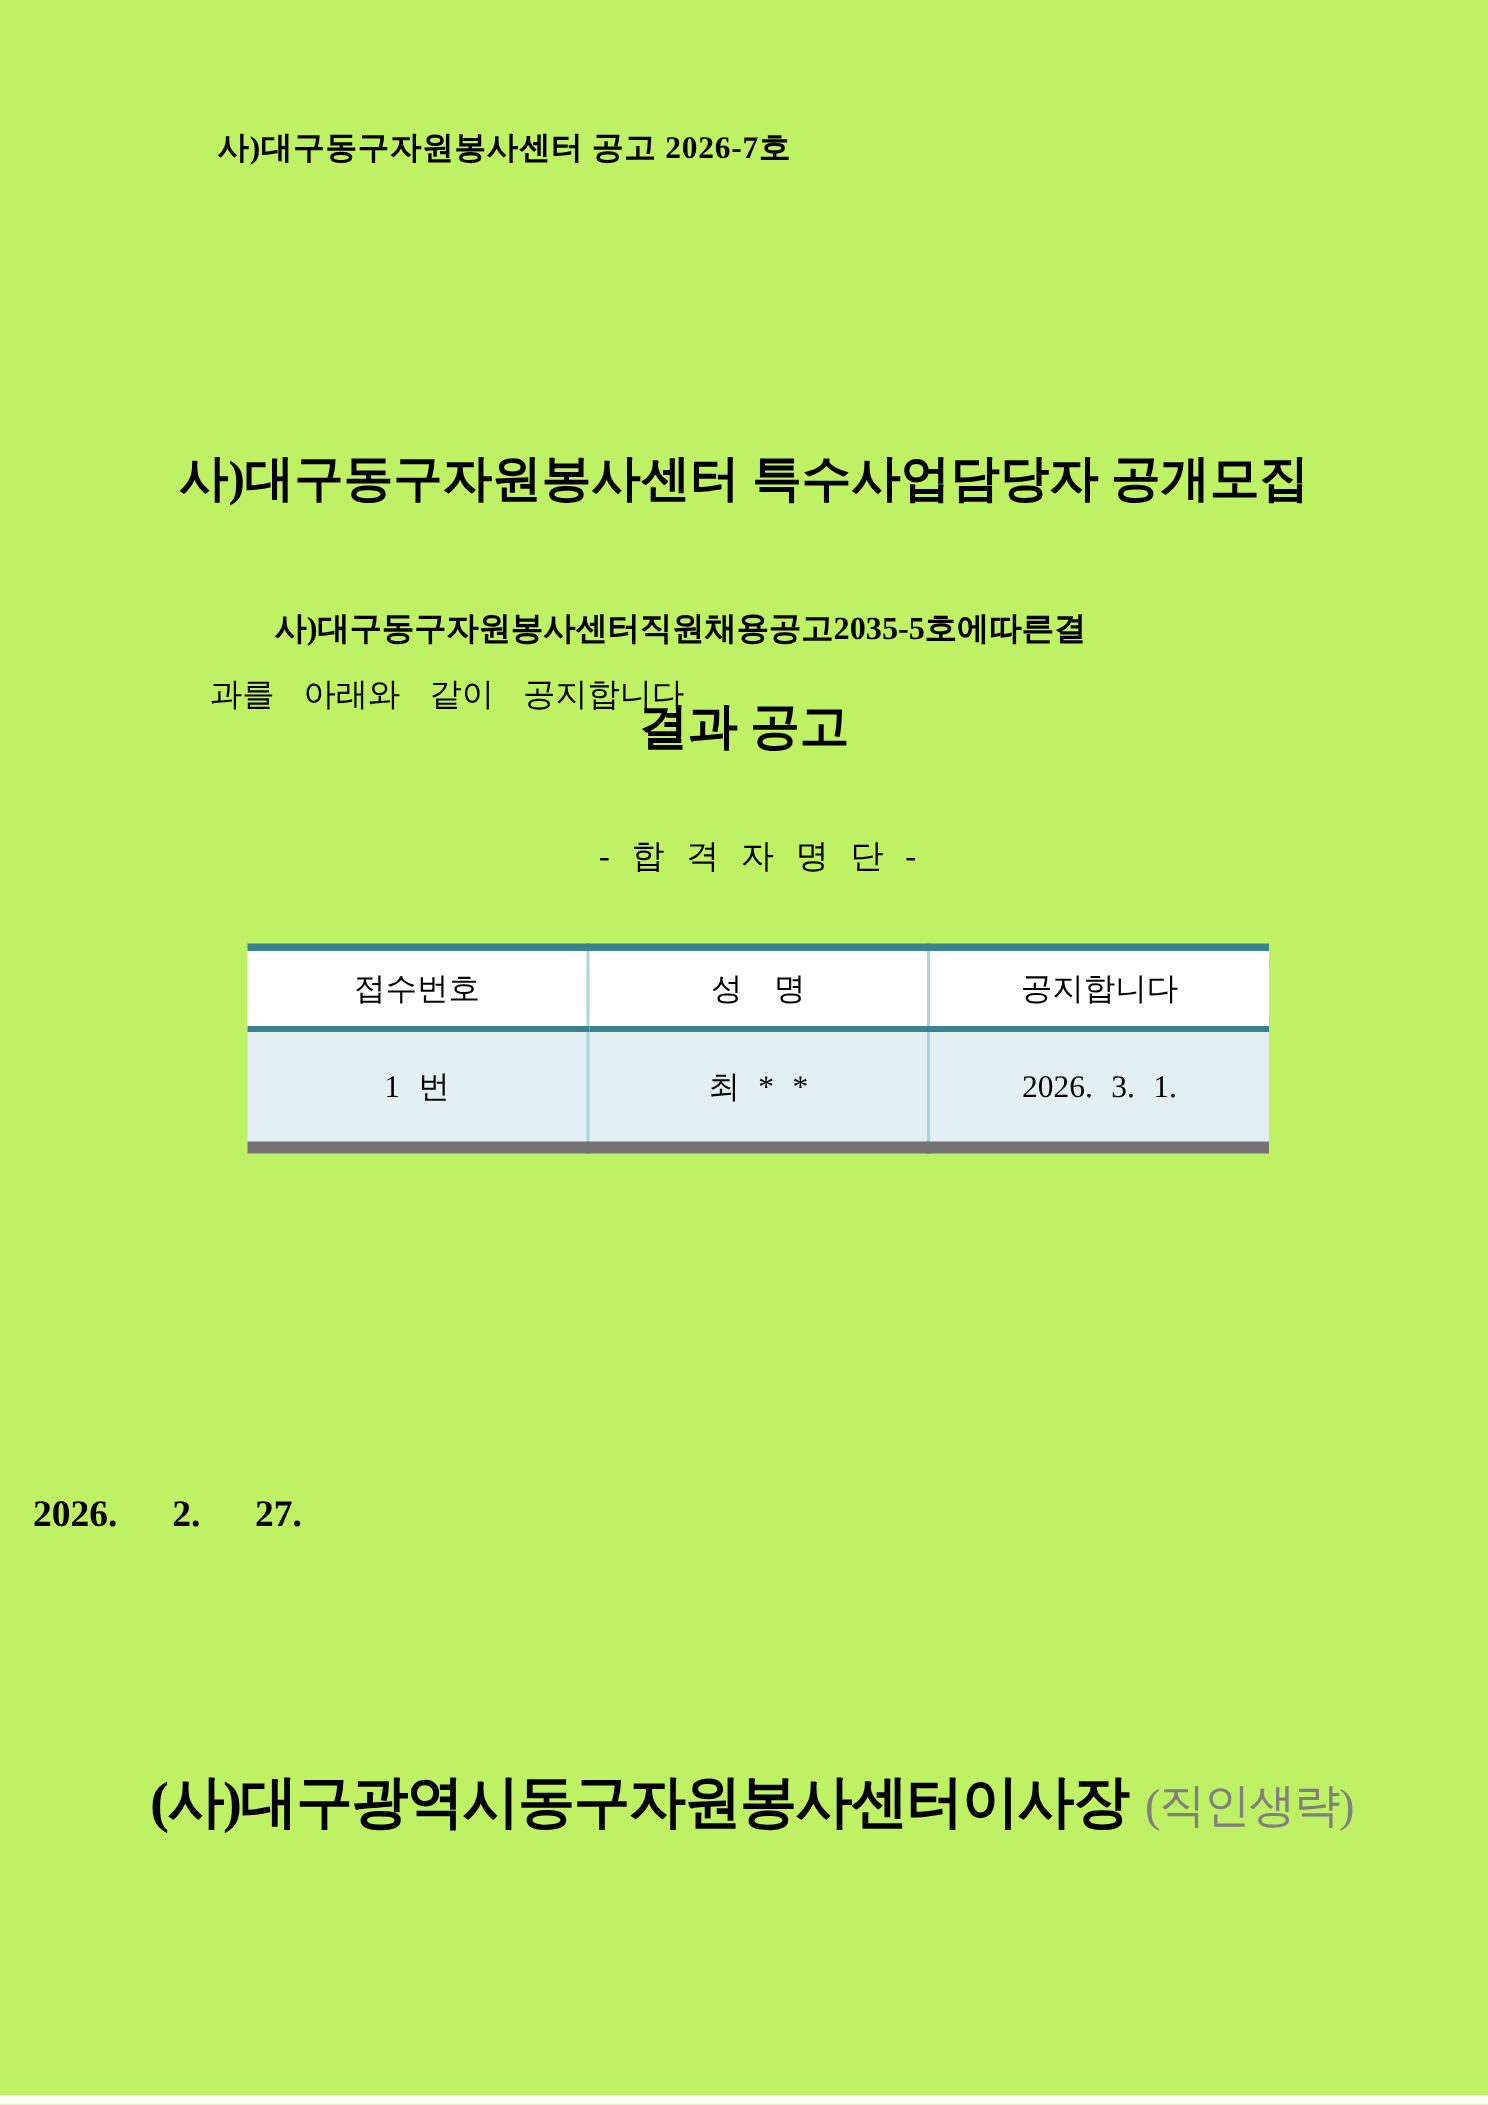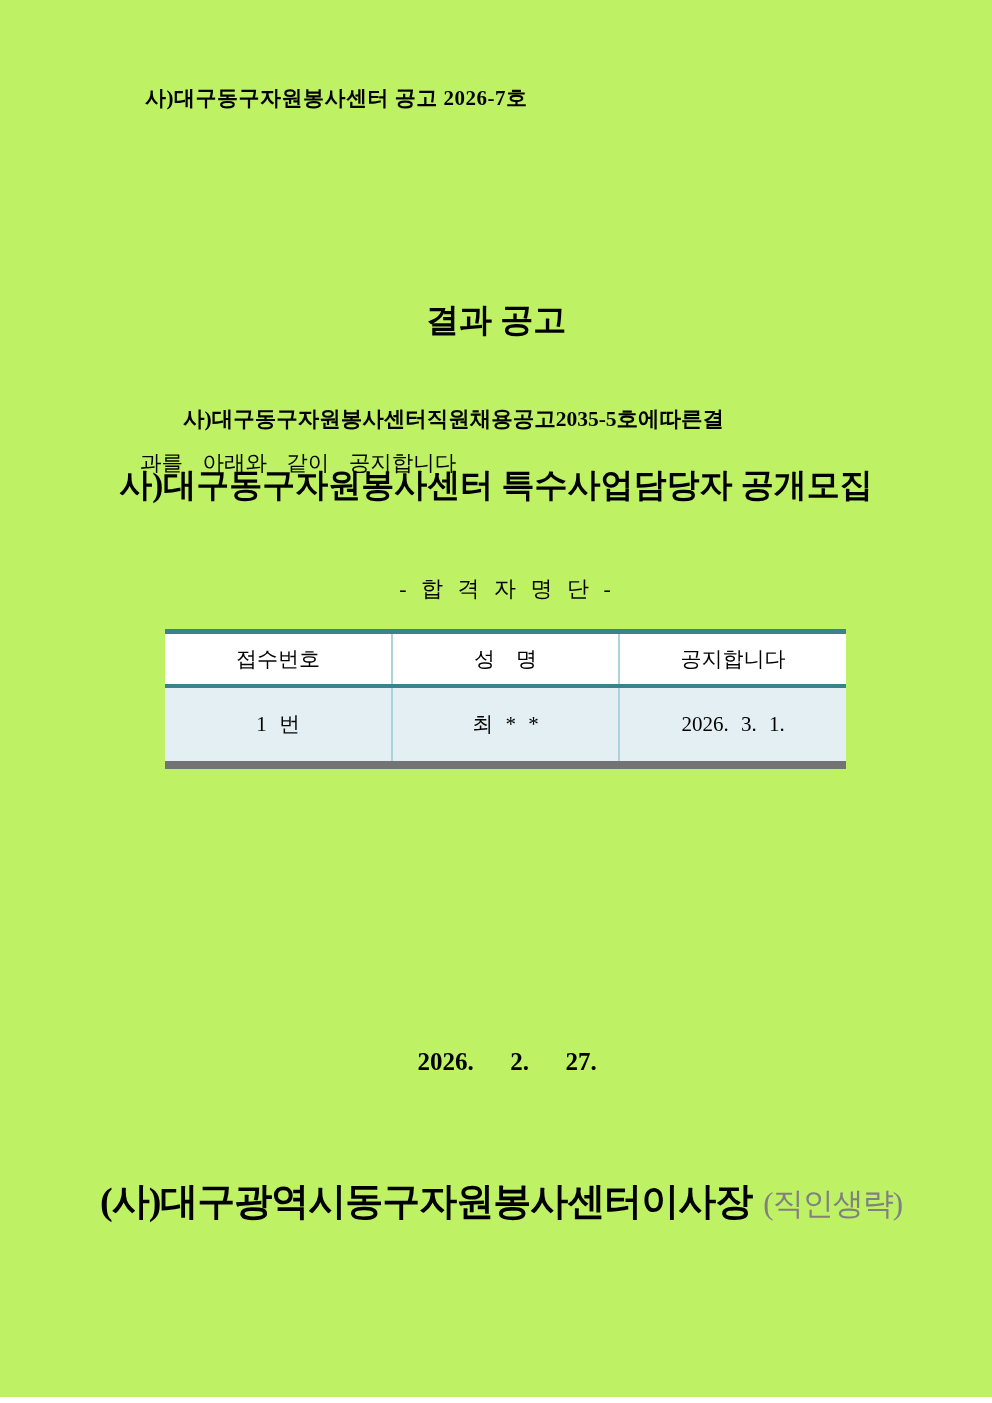--- a/index.html
+++ b/index.html
@@ -67,21 +67,20 @@
   
   .list-heading {
     position: absolute;
     left: 18px;
     right: 0;
     top: 556px;
     text-align: center;
     font-size: 22px;
     word-spacing: 9px;
     white-space: pre;
-    margin-top: 18px;
   }
 
   
   .results-table {
     position: absolute;
     left: 165px;
     top: 629px;
     width: 681px;
     border-collapse: collapse;
     table-layout: fixed;
@@ -114,22 +113,21 @@
   }
   .results-table tbody td {
     word-spacing: 7px;
   }
 
   
   .doc-date {
     position: absolute;
     left: 22px;
     right: 0;
-    top: 1048px;
-    text-align: center;
+    top: 996px;
     font-size: 25px;
     font-weight: bold;
     word-spacing: 12px;
     white-space: pre;
   }
 
   
   .signature-line {
     position: absolute;
     left: 10px;
@@ -152,22 +150,22 @@
   }
 </style>
 </head>
 <body>
 
 <div class="page">
 
   <div class="doc-number">사)대구동구자원봉사센터 공고 2026-7호</div>
 
   <div class="title-block">
+    <div>사)대구동구자원봉사센터 특수사업담당자 공개모집</div>
     <div>결과 공고</div>
-    <div>사)대구동구자원봉사센터 특수사업담당자 공개모집</div>
   </div>
 
   <div class="body-text">
     <div class="body-line1">
       <span>사)대구동구자원봉사센터</span>
       <span>직원채용공고</span>
       <span>2035-5호에</span>
       <span>따른</span>
       <span>결</span>
     </div>

